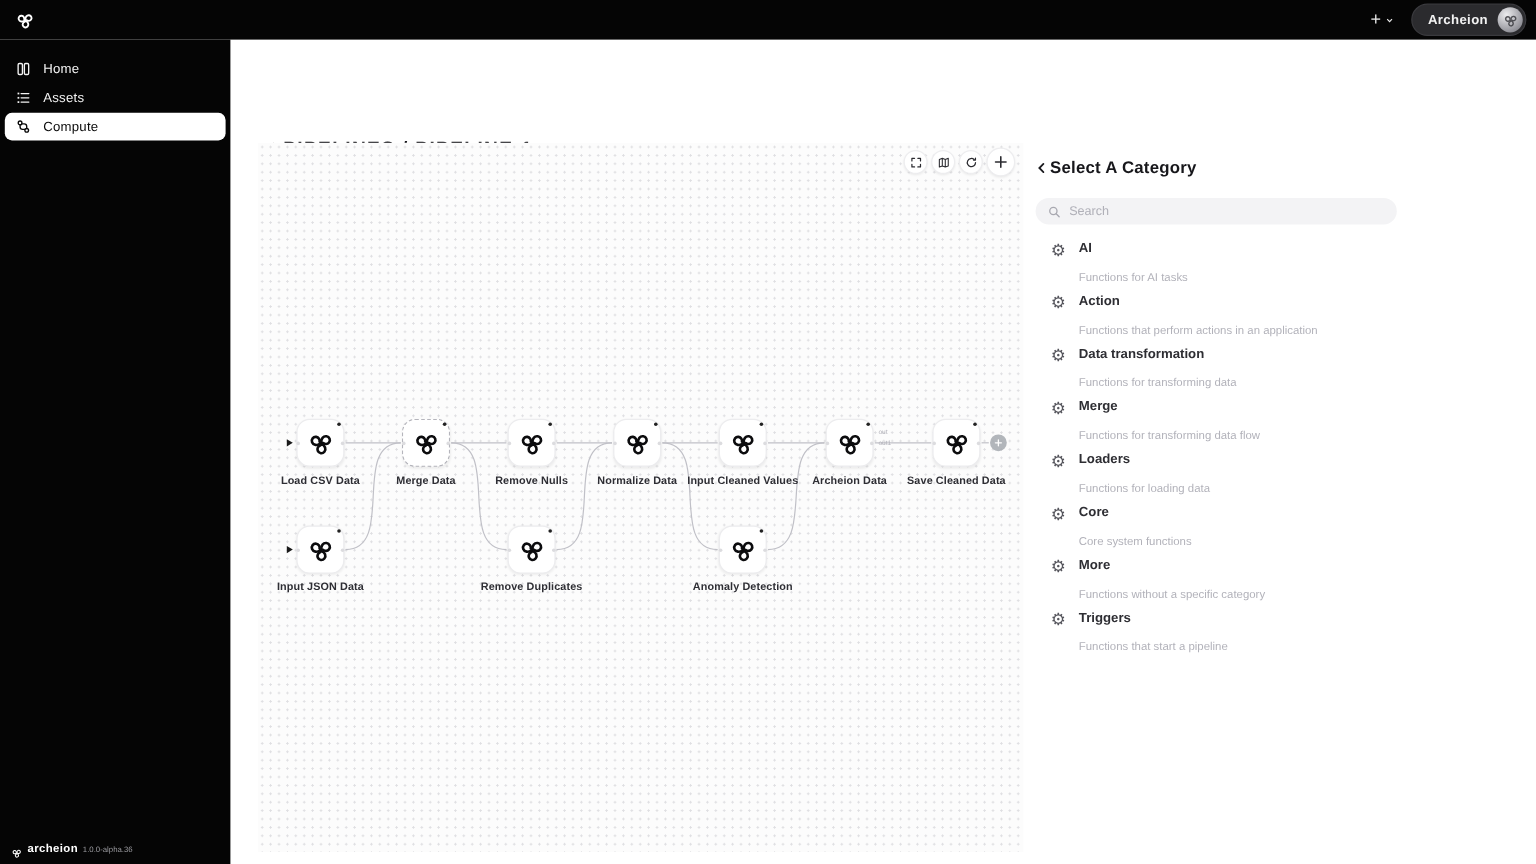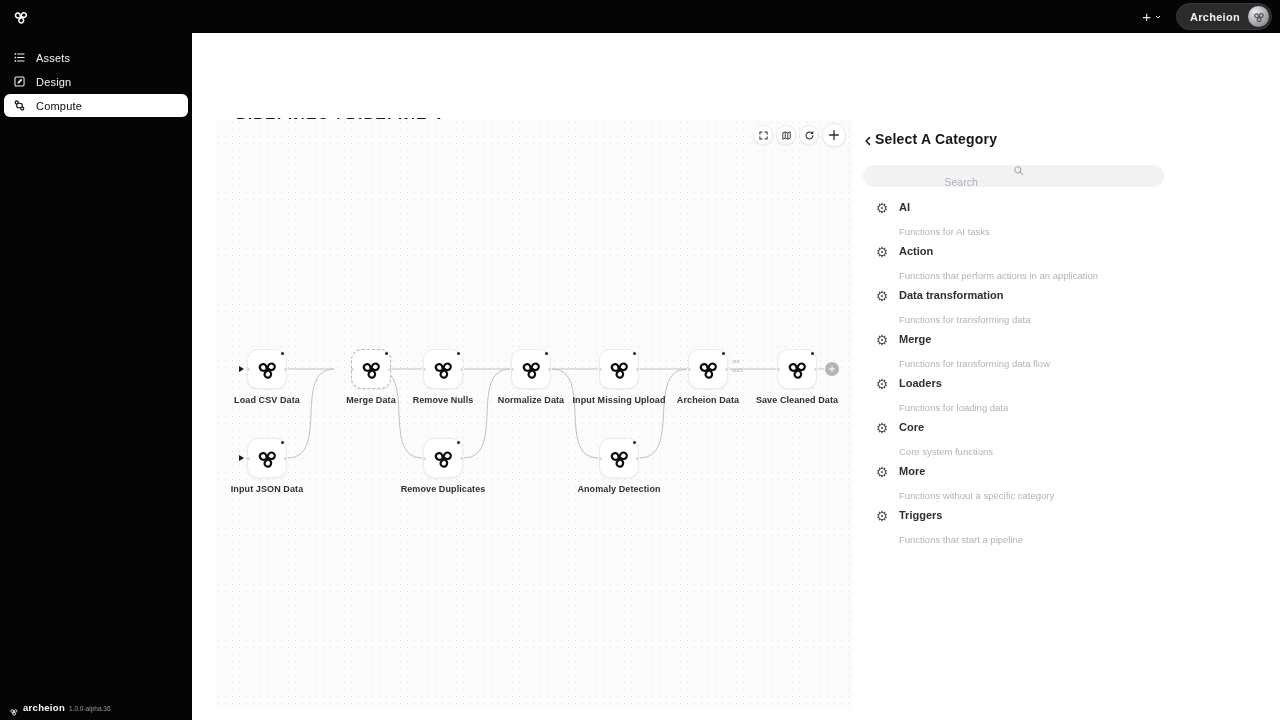--- a/index.html
+++ b/index.html
@@ -91,21 +91,21 @@
     opacity:.85; display:flex; align-items:center; justify-content:center; color:#fff; cursor:pointer; }
   .add-handle svg { width:8px; height:8px; }
 
   
   .panel { position:absolute; left:661px; top:0; width:427px; height:687px; background:#fff; }
   .panel-back { position:absolute; left:9px; top:100px; width:13px; height:13px; color:#1a1a1e; cursor:pointer; }
   .panel-back svg { width:12px; height:12px; }
   .panel-title { position:absolute; left:22px; top:98px; font-size:14px; font-weight:700; color:#17171b;
     letter-spacing:.2px; }
   .search-wrap { position:absolute; left:10px; top:132px; width:301px; height:22px; background:#f3f3f5;
-    border-radius:11px; display:flex; align-items:center;flex-direction:column; }
+    border-radius:11px; display:flex; align-items:center; }
   .search-wrap .search-icon { margin-left:10px; width:11px; height:11px; color:#a8a8b0; display:flex; }
   .search-wrap svg { width:11px; height:11px; }
   .search-wrap input { flex:1; border:none; outline:none; background:transparent; font-size:10.5px;
     color:#3a3a40; padding:0 10px 0 7px; font-family:"Liberation Sans", sans-serif; }
   .search-wrap input::placeholder { color:#b0b0b8; }
   .cat-list { position:absolute; left:10px; top:164px; width:340px; display:flex; flex-direction:column; }
   .cat-row { display:flex; gap:9px; padding:4px 0 4px 11px; cursor:pointer; min-height:29px; }
   .cat-row .cat-icon { width:16px; font-size:14px; line-height:15px; color:#55555c; text-align:center; }
   .cat-texts { display:flex; flex-direction:column; gap:1px; }
   .cat-name { font-size:11px; font-weight:700; color:#2e2e33; line-height:1.15; }
@@ -139,37 +139,37 @@
             </svg>
           </span>
       </span>
     </div>
   </div>
 
   <div class="sidebar">
     <div class="side-items" id="side-items">
         <div class="side-item">
     <span class="si-icon">
+            <svg viewBox="0 0 16 16" fill="none" stroke="currentColor" stroke-width="1.4">
+              <rect x="2.6" y="2.4" width="4.4" height="11.2" rx="1.3"></rect>
+              <rect x="9" y="2.4" width="4.4" height="11.2" rx="1.3"></rect>
+            </svg>
+          </span>
+    <span class="si-label">Home</span>
+  </div>
+        <div class="side-item">
+    <span class="si-icon">
             <svg viewBox="0 0 16 16" fill="none" stroke="currentColor" stroke-width="1.3" stroke-linecap="round">
               <path d="M5.6 3.6h8M5.6 8h8M5.6 12.4h8"></path>
               <rect x="2" y="2.7" width="1.8" height="1.8" fill="currentColor" stroke="none"></rect>
               <rect x="2" y="7.1" width="1.8" height="1.8" fill="currentColor" stroke="none"></rect>
               <rect x="2" y="11.5" width="1.8" height="1.8" fill="currentColor" stroke="none"></rect>
             </svg>
           </span>
     <span class="si-label">Assets</span>
-  </div>
-        <div class="side-item">
-    <span class="si-icon">
-            <svg viewBox="0 0 16 16" fill="none" stroke="currentColor" stroke-width="1.3" stroke-linecap="round" stroke-linejoin="round">
-              <rect x="2.4" y="2.4" width="11.2" height="11.2" rx="1.6"></rect>
-              <path d="M5.4 10.6l.5-2.1 4-4 1.6 1.6-4 4-2.1.5z" fill="currentColor" stroke="none"></path>
-            </svg>
-          </span>
-    <span class="si-label">Design</span>
   </div>
         <div class="side-item active">
     <span class="si-icon">
             <svg viewBox="0 0 16 16" fill="none" stroke="currentColor" stroke-width="1.4" stroke-linecap="round">
               <circle cx="4.6" cy="4.2" r="1.9"></circle>
               <circle cx="11.4" cy="11.8" r="1.9"></circle>
               <path d="M4.6 6.1v2.1a2.6 2.6 0 0 0 2.6 2.6h2.3M11.4 9.9V7.8a2.6 2.6 0 0 0-2.6-2.6H6.5"></path>
             </svg>
           </span>
     <span class="si-label">Compute</span>
@@ -248,21 +248,21 @@
     <span class="node-icon">
               <svg viewBox="0 0 24 24" fill="none" stroke="currentColor" stroke-width="2.1" stroke-linecap="round">
                 <path transform="rotate(0 12 12)" d="M12.3 11.4c-.5-3.1 1.6-5.5 4.1-5.1 2.4.4 3.5 3.1 2 5-1.2 1.5-3.4 1.6-4.6.4"></path>
                 <path transform="rotate(120 12 12)" d="M12.3 11.4c-.5-3.1 1.6-5.5 4.1-5.1 2.4.4 3.5 3.1 2 5-1.2 1.5-3.4 1.6-4.6.4"></path>
                 <path transform="rotate(240 12 12)" d="M12.3 11.4c-.5-3.1 1.6-5.5 4.1-5.1 2.4.4 3.5 3.1 2 5-1.2 1.5-3.4 1.6-4.6.4"></path>
               </svg>
             </span>
     <div class="node-label">Load CSV Data</div>
   </div>
           <span class="in-arrow" style="left: 24px; top: 247px;"></span>
-          <div class="node dashed" style="left: 120px; top: 230px; margin-left: 16px;">
+          <div class="node dashed" style="left: 120px; top: 230px;">
     <span class="node-dot"></span>
     <span class="port l"></span>
     <span class="port r"></span>
     <span class="node-icon">
               <svg viewBox="0 0 24 24" fill="none" stroke="currentColor" stroke-width="2.1" stroke-linecap="round">
                 <path transform="rotate(0 12 12)" d="M12.3 11.4c-.5-3.1 1.6-5.5 4.1-5.1 2.4.4 3.5 3.1 2 5-1.2 1.5-3.4 1.6-4.6.4"></path>
                 <path transform="rotate(120 12 12)" d="M12.3 11.4c-.5-3.1 1.6-5.5 4.1-5.1 2.4.4 3.5 3.1 2 5-1.2 1.5-3.4 1.6-4.6.4"></path>
                 <path transform="rotate(240 12 12)" d="M12.3 11.4c-.5-3.1 1.6-5.5 4.1-5.1 2.4.4 3.5 3.1 2 5-1.2 1.5-3.4 1.6-4.6.4"></path>
               </svg>
             </span>
@@ -298,21 +298,21 @@
     <span class="node-dot"></span>
     <span class="port l"></span>
     <span class="port r"></span>
     <span class="node-icon">
               <svg viewBox="0 0 24 24" fill="none" stroke="currentColor" stroke-width="2.1" stroke-linecap="round">
                 <path transform="rotate(0 12 12)" d="M12.3 11.4c-.5-3.1 1.6-5.5 4.1-5.1 2.4.4 3.5 3.1 2 5-1.2 1.5-3.4 1.6-4.6.4"></path>
                 <path transform="rotate(120 12 12)" d="M12.3 11.4c-.5-3.1 1.6-5.5 4.1-5.1 2.4.4 3.5 3.1 2 5-1.2 1.5-3.4 1.6-4.6.4"></path>
                 <path transform="rotate(240 12 12)" d="M12.3 11.4c-.5-3.1 1.6-5.5 4.1-5.1 2.4.4 3.5 3.1 2 5-1.2 1.5-3.4 1.6-4.6.4"></path>
               </svg>
             </span>
-    <div class="node-label">Input Missing Upload</div>
+    <div class="node-label">Input Cleaned Values</div>
   </div>
           <div class="node" style="left: 473px; top: 230px;">
     <span class="node-dot"></span>
     <span class="port l"></span>
     <span class="port r"></span>
     <span class="node-icon">
               <svg viewBox="0 0 24 24" fill="none" stroke="currentColor" stroke-width="2.1" stroke-linecap="round">
                 <path transform="rotate(0 12 12)" d="M12.3 11.4c-.5-3.1 1.6-5.5 4.1-5.1 2.4.4 3.5 3.1 2 5-1.2 1.5-3.4 1.6-4.6.4"></path>
                 <path transform="rotate(120 12 12)" d="M12.3 11.4c-.5-3.1 1.6-5.5 4.1-5.1 2.4.4 3.5 3.1 2 5-1.2 1.5-3.4 1.6-4.6.4"></path>
                 <path transform="rotate(240 12 12)" d="M12.3 11.4c-.5-3.1 1.6-5.5 4.1-5.1 2.4.4 3.5 3.1 2 5-1.2 1.5-3.4 1.6-4.6.4"></path>

